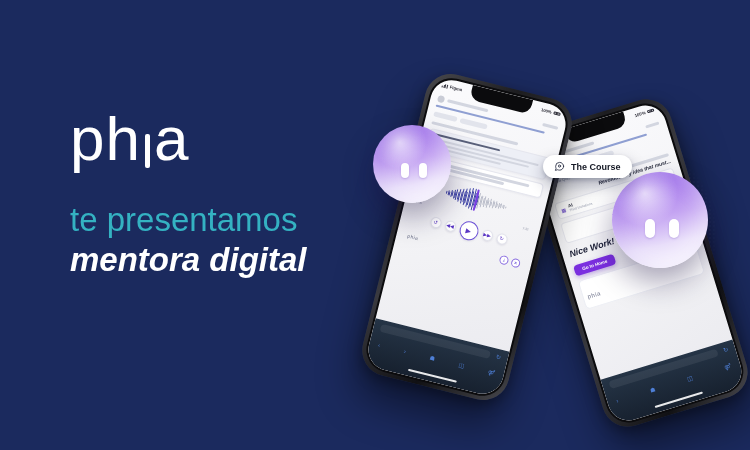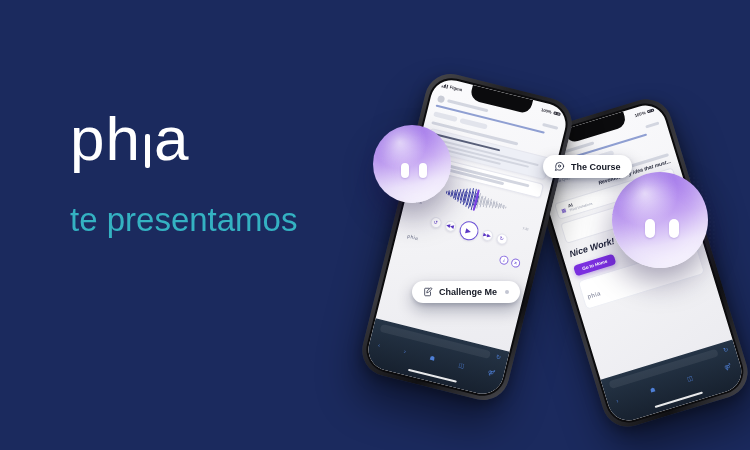--- a/index.html
+++ b/index.html
@@ -250,20 +250,21 @@
   <div class="left-block">
     <div class="logo">
       <span class="lg-ph">p</span>
       <span class="lg-ph">h</span>
       <span class="lg-i"></span>
       <span class="lg-ph">a</span>
     </div>
 
     <div class="tagline">
       <div><span class="tl-teal">te presentamos</span></div>
+      <div><span class="tl-bold">mentora digital</span></div>
     </div>
   </div>
 
   <div class="phone" id="phone2">
     <div class="bezel">
       <div class="screen">
         <div class="notch"></div>
         <div class="status">
           <span class="st-l">
             <span class="bars">
@@ -483,24 +484,14 @@
   <div class="badge" id="badge-course">
     <span class="bi">
       <svg width="11" height="11" viewBox="0 0 24 24" fill="none" stroke="#2a2f45" stroke-width="1.9" stroke-linecap="round" stroke-linejoin="round">
         <path d="M21 11.5a8.4 8.4 0 0 1-9 8.4 9 9 0 0 1-3.9-.9L3 20.5l1.6-4.6A8.4 8.4 0 0 1 3.6 11.5 8.4 8.4 0 0 1 12 3.1a8.4 8.4 0 0 1 9 8.4z"></path>
         <circle cx="12" cy="11" r="2.4"></circle>
       </svg>
     </span>
     <span>The Course</span>
   </div>
 
-  <div class="badge" id="badge-challenge">
-    <span class="bi">
-      <svg width="10" height="10" viewBox="0 0 24 24" fill="none" stroke="#2a2f45" stroke-width="1.9" stroke-linecap="round" stroke-linejoin="round">
-        <path d="M14.5 3H6a2 2 0 0 0-2 2v14a2 2 0 0 0 2 2h10a2 2 0 0 0 2-2v-7"></path>
-        <path d="M17.5 2.5a2.1 2.1 0 0 1 3 3L13 13l-4 1 1-4z"></path>
-      </svg>
-    </span>
-    <span>Challenge Me</span>
-    <span class="dot"></span>
-  </div>
 
 </div>
 
 </body></html>

